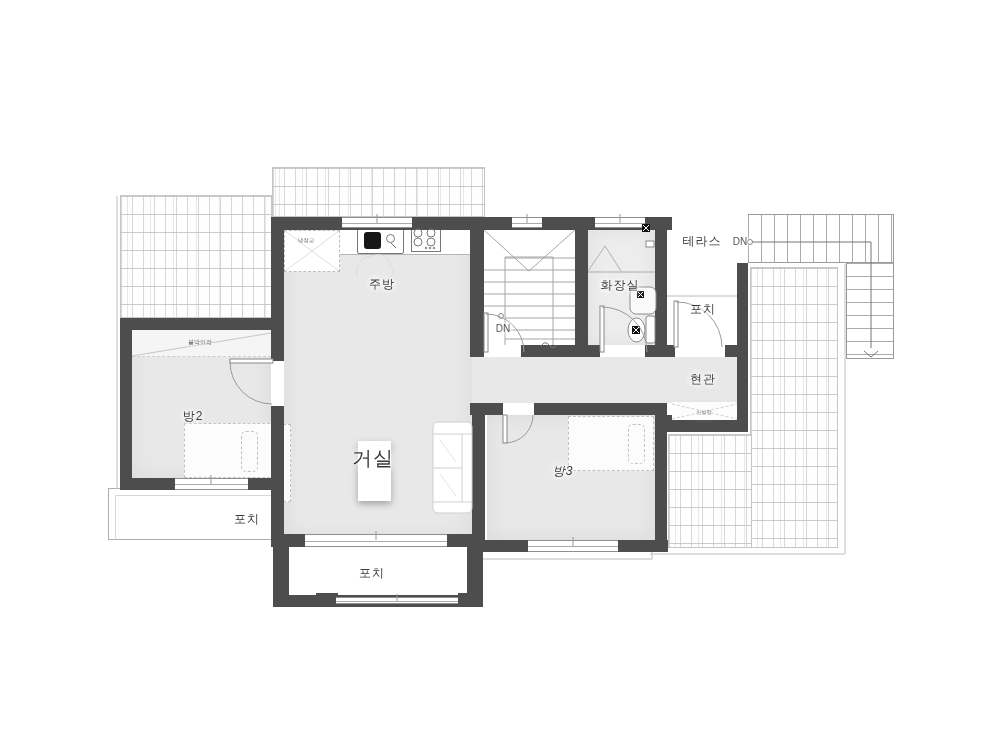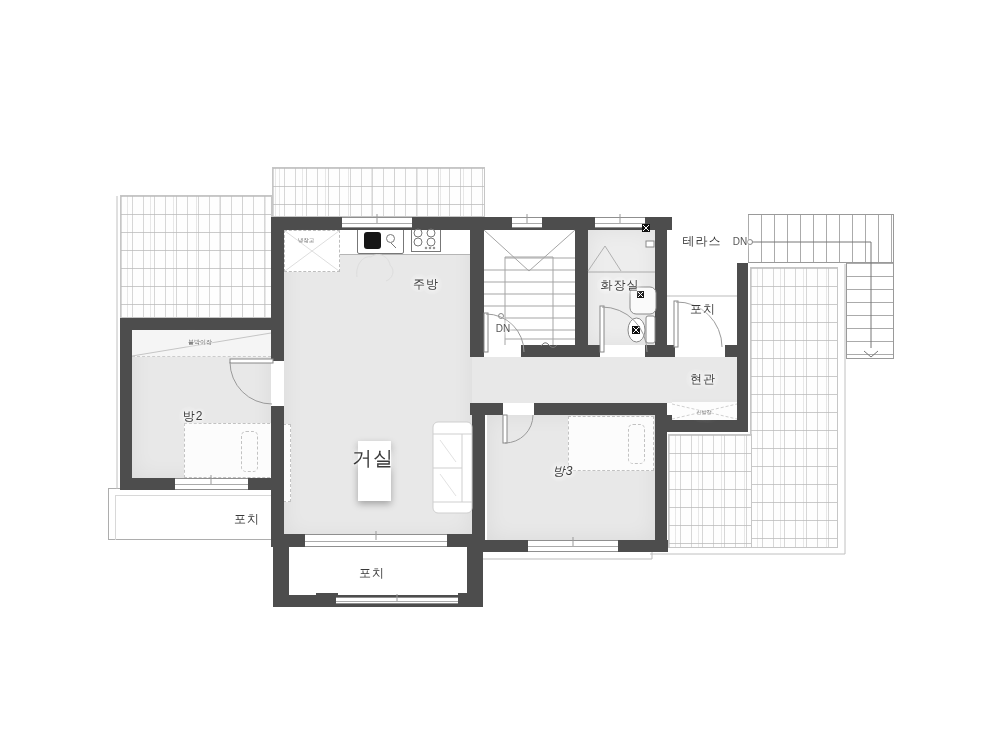--- a/index.html
+++ b/index.html
@@ -219,21 +219,21 @@
       <circle cx="750" cy="242" r="2.5" fill="#fff"></circle>
       <path d="M753,242 H871 V348"></path>
       <path d="M864,351 L871,357 L878,351"></path>
     </g>
 
     <g stroke="#999" fill="none">
       <path d="M377,214 V223 M527,214 V223 M620,214 V223 M211,475 V484 M376,531 V540 M573,537 V546 M397,594 V601"></path>
     </g>
   </svg>
 
-  <span class="lbl" style="left:382px;top:284px;margin-left:44px;">주방</span>
+  <span class="lbl" style="left:382px;top:284px;">주방</span>
   <span class="lbl" style="left:620px;top:285px;">화장실</span>
   <span class="lbl" style="left:702px;top:241px;">테라스</span>
   <span class="lbl small" style="left:740px;top:241px;">DN</span>
   <span class="lbl" style="left:703px;top:309px;">포치</span>
   <span class="lbl" style="left:703px;top:379px;">현관</span>
   <span class="lbl tiny" style="left:704px;top:412px;font-size:5px;">신발장</span>
   <span class="lbl" style="left:193px;top:416px;">방2</span>
   <span class="lbl tiny" style="left:200px;top:342px;">붙박이장</span>
   <span class="lbl big" style="left:373px;top:458px;">거실</span>
   <span class="lbl" style="left:563px;top:471px;font-style:italic;">방3</span>

